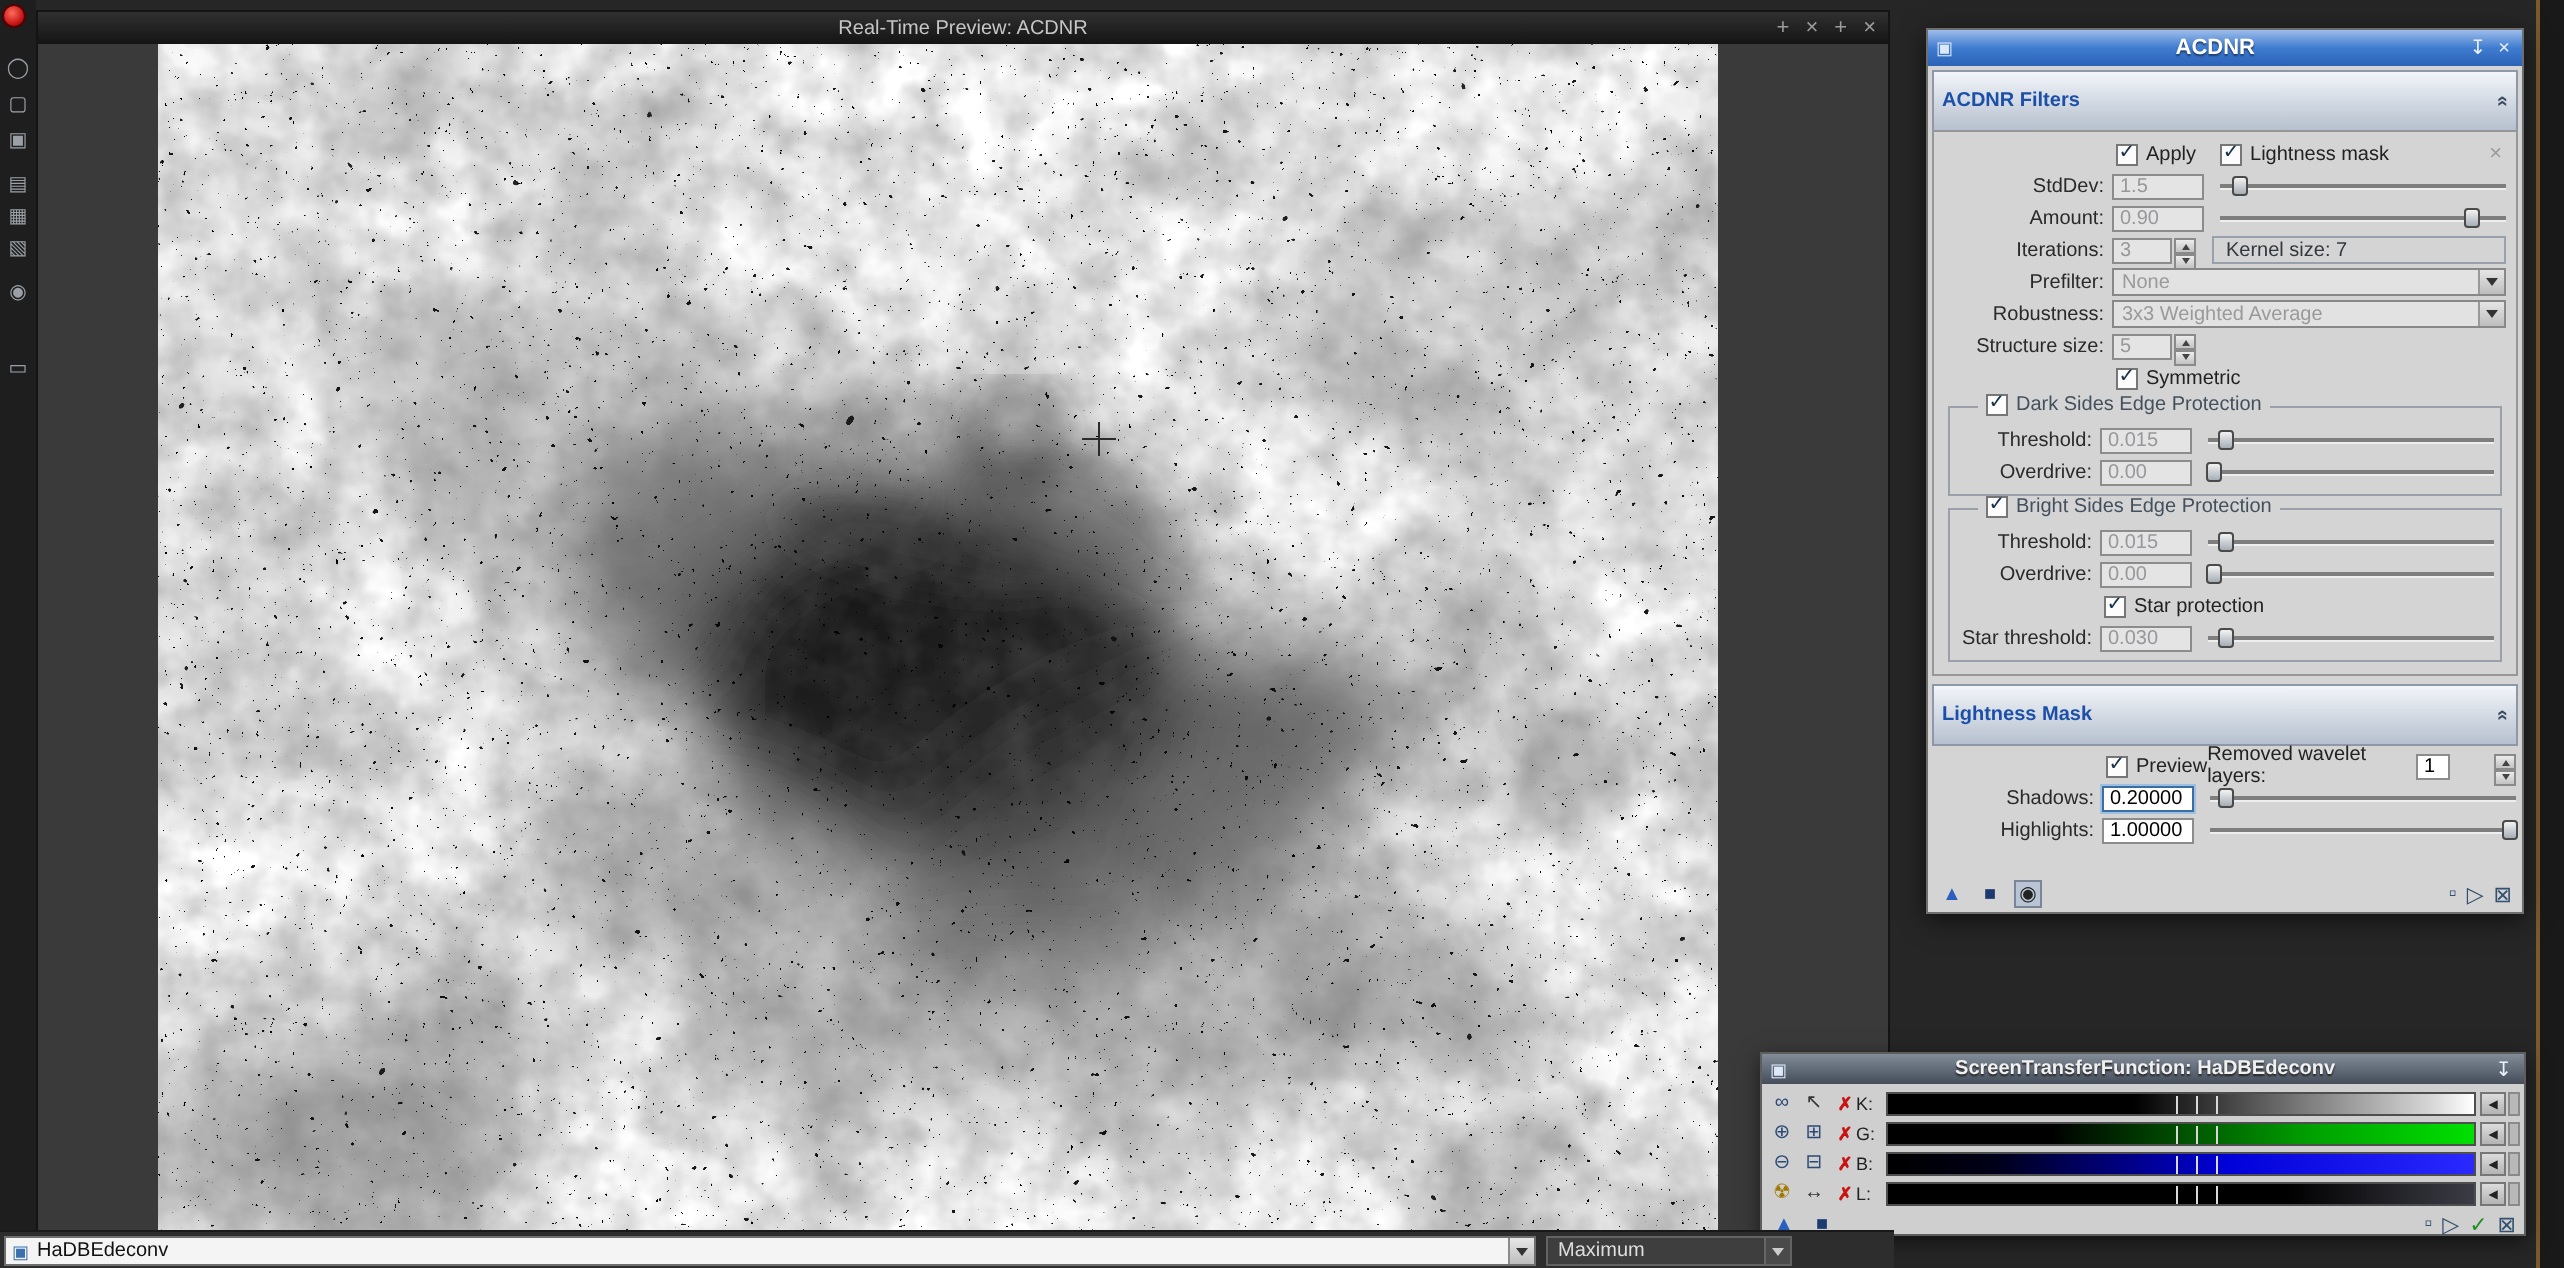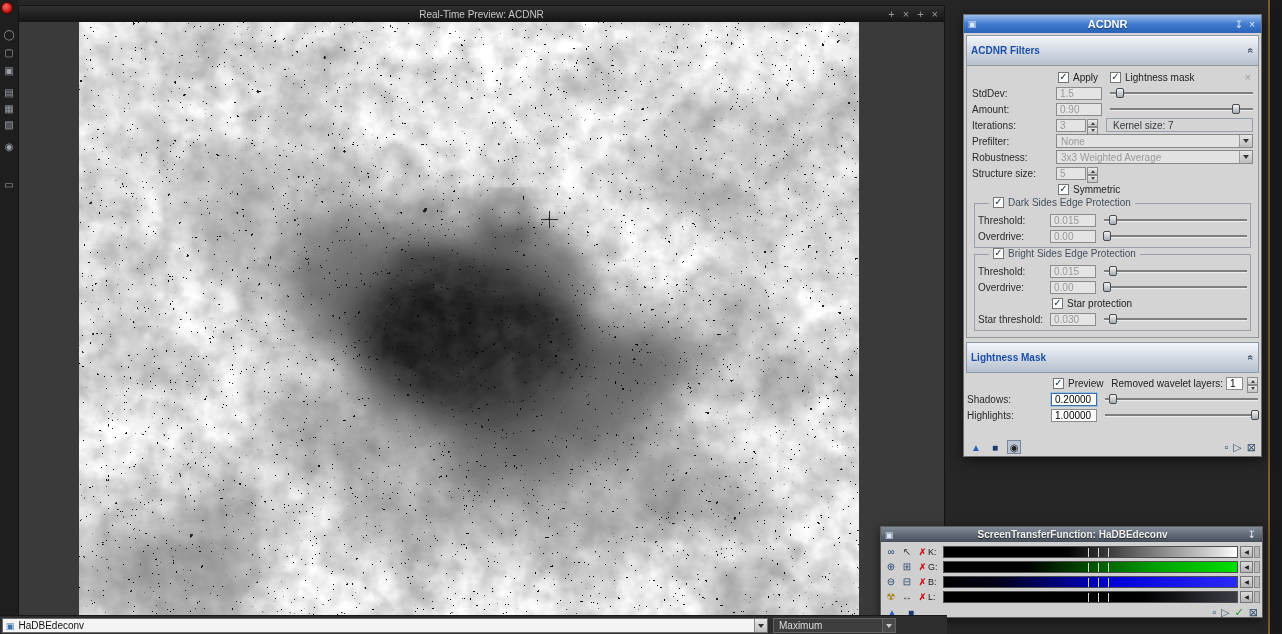--- a/index.html
+++ b/index.html
@@ -55,21 +55,21 @@
          border:1px solid #8e98a8; display:flex; align-items:center; padding:0 4px;
          font-weight:bold; color:#1c50a8; flex:none; }
   .chev { margin-left:auto; color:#3a4a60; transform:rotate(90deg); font-size:10px; font-weight:bold; }
   .tabs { display:flex; margin:3px 0 0 7px; flex:none; }
   .tab { font-size:10px; padding:1px 8px 2px; border:1px solid #8a8a8a; background:#c0c0c0; color:#333;
          border-bottom:none; margin-right:2px; }
   .tab.active { background:#d9d9d9; color:#111; position:relative; top:0px; }
   .panel { border:1px solid #979797; margin:-1px 2px 0 2px; padding:3px 2px 4px 2px; flex:none; }
 
   .frow { display:flex; align-items:center; height:16px; padding:0 3px; }
-  .lbl { width:84px; padding-right:4px; color:#2a2a2a; flex:none; }
+  .lbl { width:84px; text-align:right; padding-right:4px; color:#2a2a2a; flex:none; }
   .lbl.g { width:72px; }
   .edit { width:46px; height:13px; border:1px solid #8c8c8c; background:#fff; font-size:10px;
           font-family:"Liberation Sans",sans-serif; padding:0 3px; flex:none; }
   .edit.dis { background:#e4e4e4; color:#98989c; }
   .edit.sm { width:30px; }
   .edit.xs { width:17px; }
   .edit.foc { border-color:#3a6ea5; outline:1px solid #9ec0e0; }
   .spin { width:11px; height:13px; display:flex; flex-direction:column; flex:none; margin-left:1px; }
   .spin i { flex:1; background:linear-gradient(#ececec,#c2c2c2); border:1px solid #8a8a8a;
             display:flex; align-items:center; justify-content:center; }
@@ -89,21 +89,21 @@
            background:linear-gradient(#f2f2f2,#a6aeb6); border:1px solid #4a4a4a; border-radius:2px; display:block; }
   .cb { width:11px; height:11px; border:1px solid #767676; background:#fcfcfc; display:inline-flex;
         align-items:center; justify-content:center; position:relative; flex:none; }
   .cb .ck { font-size:10px; color:#16324a; line-height:1; margin-top:-1px; }
   .cbw { display:flex; align-items:center; gap:4px; color:#222; }
   .dimx { margin-left:auto; color:#9c9c9c; font-size:11px; padding-right:2px; }
   .grp { position:relative; border:1px solid #9aa0aa; margin:6px 5px 2px 5px; padding:8px 0 3px 0; }
   .legend { position:absolute; top:-7px; left:14px; background:#d4d4d4; padding:0 4px; display:flex;
             align-items:center; gap:4px; color:#44505e; }
   .indent { margin-left:86px; }
-  .rightgrp { margin-left:auto; display:flex; align-items:center; gap:3px; color:#222; }
+  .rightgrp { margin-left:auto; display:flex; align-items:center; gap:21px; color:#222; }
   .foot { height:18px; display:flex; align-items:center; padding:0 5px; margin-top:auto; gap:5px; flex:none; }
   .fic { width:14px; height:14px; display:flex; align-items:center; justify-content:center; font-size:10px; }
   .fic.blue { color:#2a5fc0; }
   .fic.navy { color:#1c3a70; }
   .fic.pressed { background:#b9c5d5; border:1px solid #7a8698; color:#222; }
   .fic2 { color:#33506e; font-size:11px; }
   .fic2.grn { color:#1f8f1f; }
   .spacer { flex:1; }
 
   

